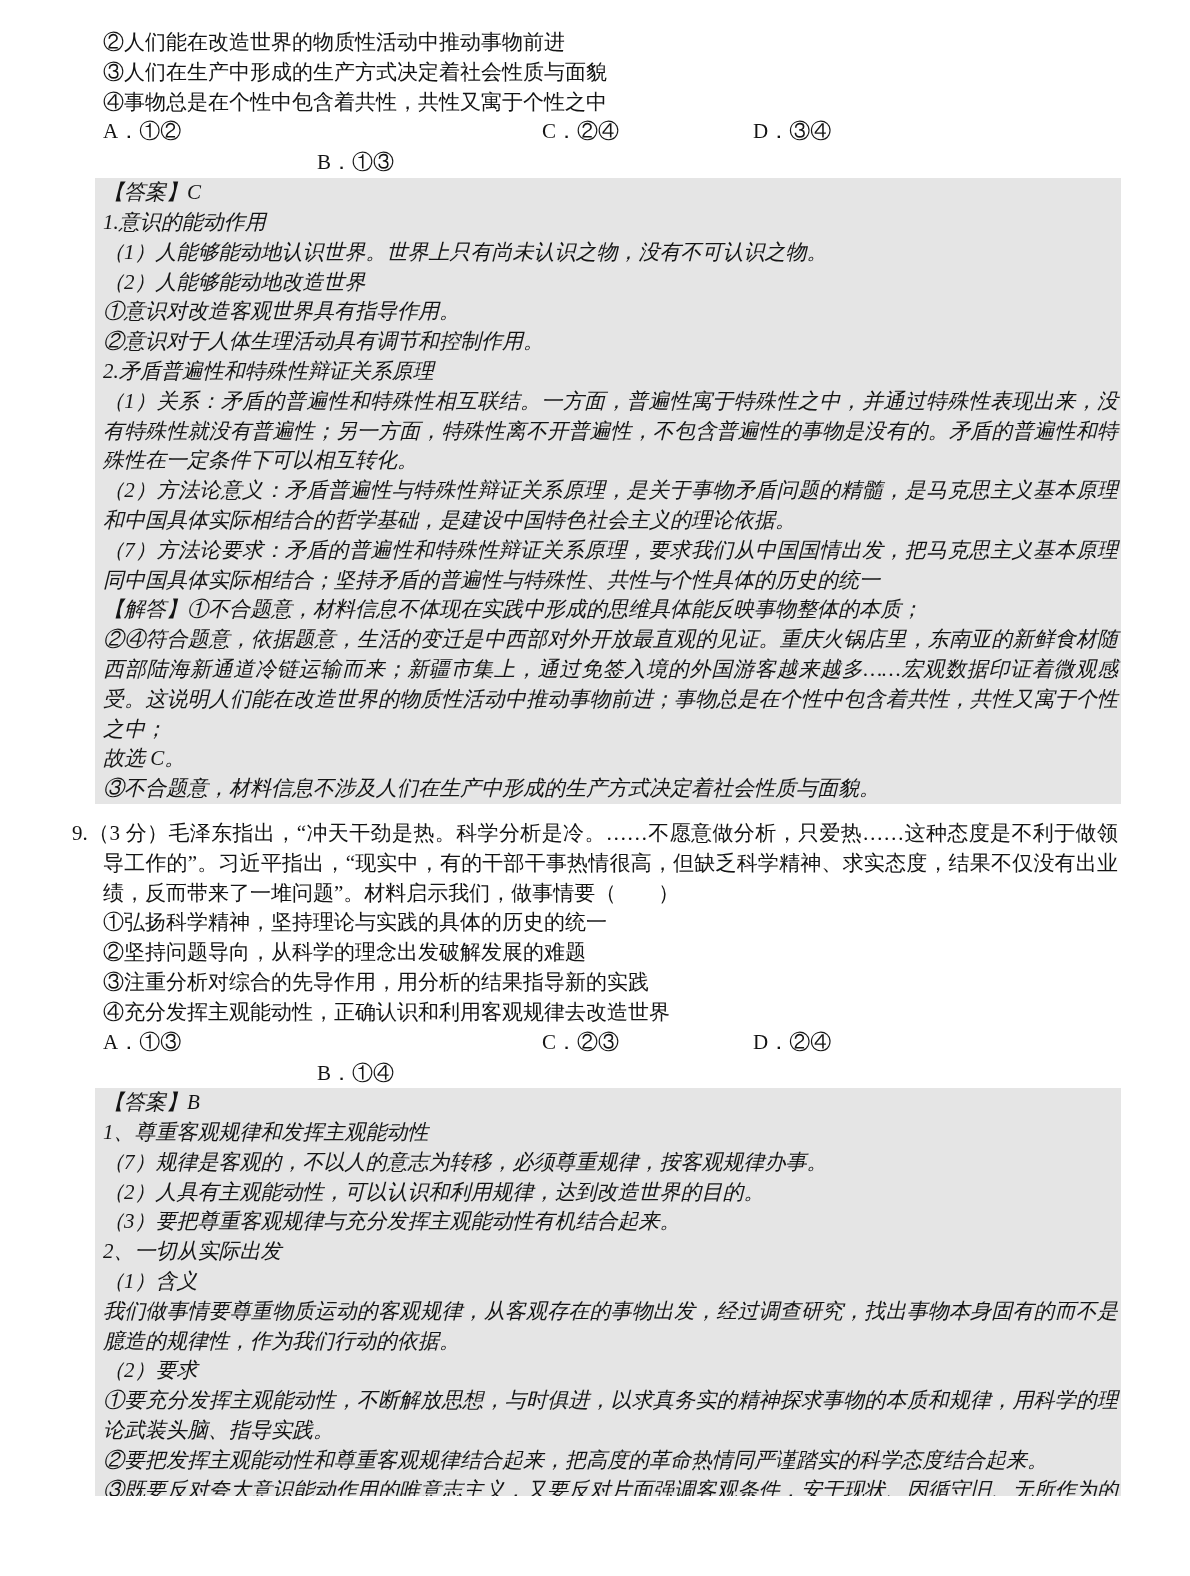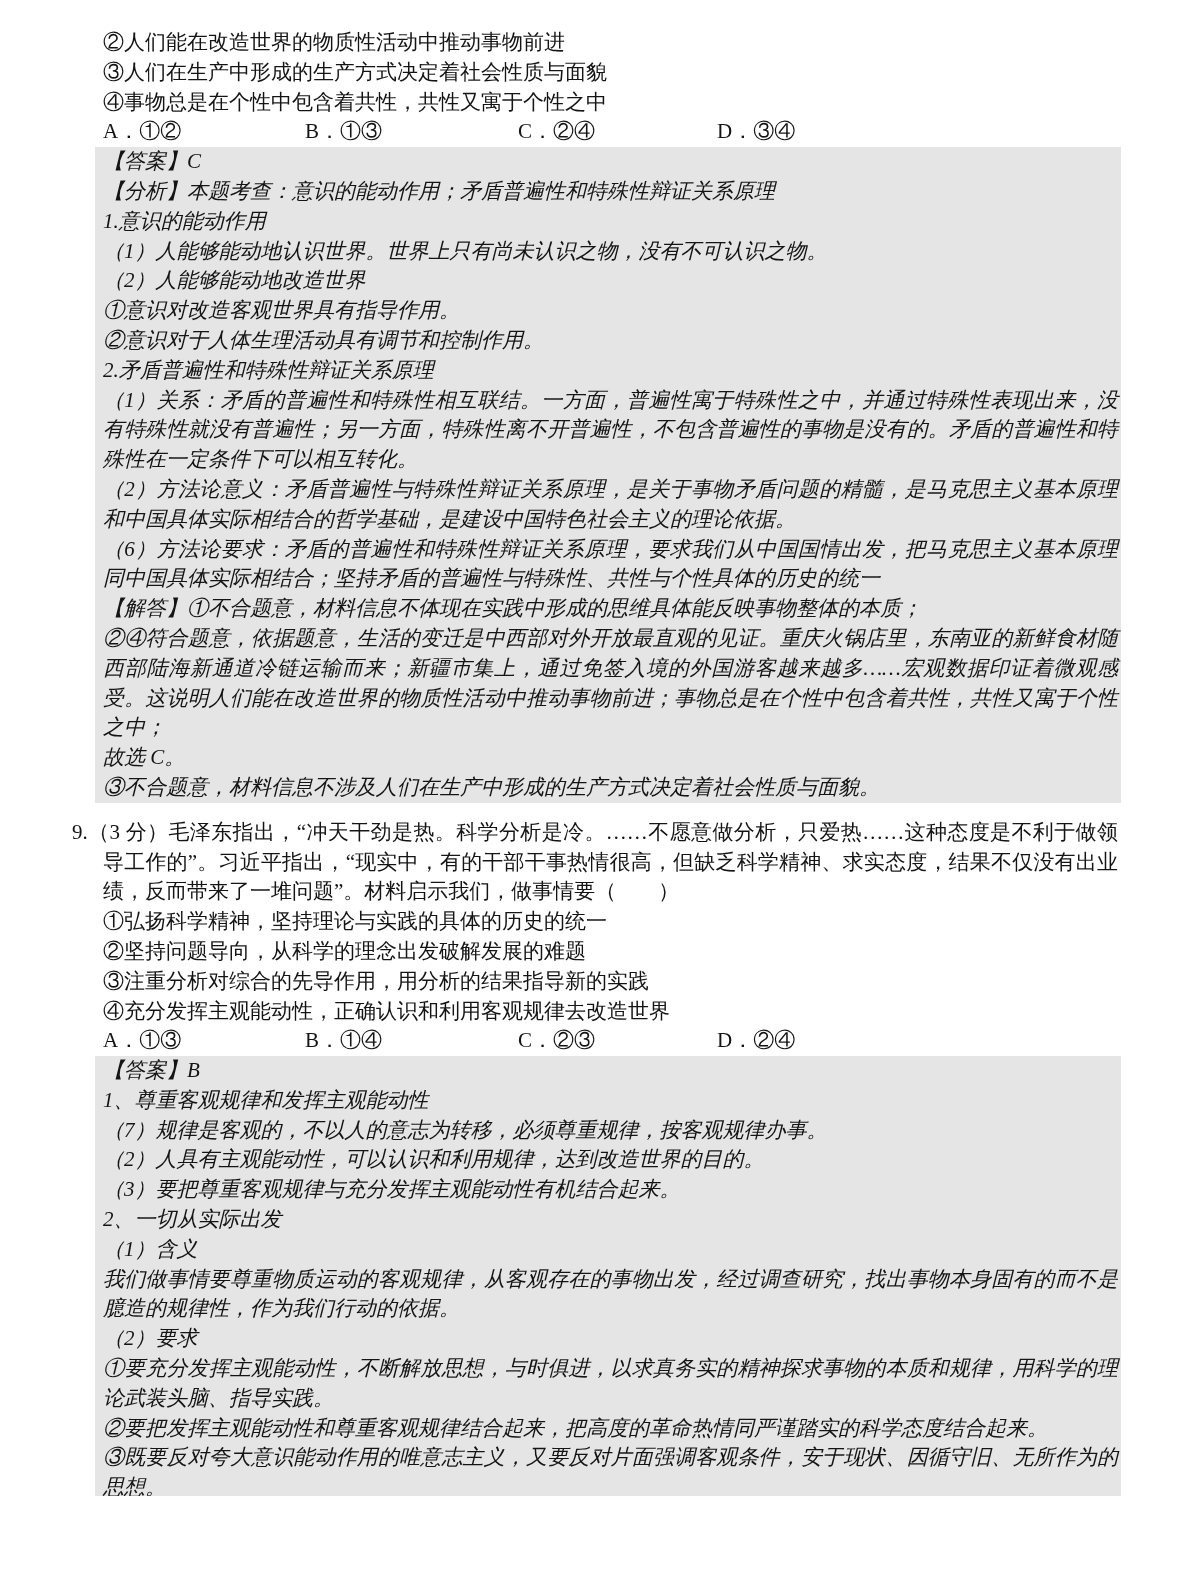--- a/index.html
+++ b/index.html
@@ -21,23 +21,24 @@
     padding: 0 3px 0 8px;
     line-height: 29.8px;
     text-align: justify;
   }
   .stem { text-indent: -31px; margin-top: 15px; }
   .opts {
     display: flex;
     line-height: 29.8px;
     padding-left: 8px;
     white-space: nowrap;
+    gap: 12px;
   }
   .opt-a { width: 202px; }
-  .opt-b { width: 213px; }
+  .opt-b { width: 213px; margin-top: 31px; }
   .opt-c { width: 199px; font-family: Liberation Serif, serif; }
   .answer-block { background: #e5e5e5; font-style: italic; }
   .answer-block.pb { padding-bottom: 15px; }
 </style>
 </head>
 <body>
 
 <div class="page">
   <div class="content">
 
@@ -49,30 +50,29 @@
 
     <div class="opts">
       <span class="opt-a">A．①②</span>
       <span class="opt-b">B．①③</span>
       <span class="opt-c">C．②④</span>
       <span class="opt-d">D．③④</span>
     </div>
 
     <div class="answer-block">
       <p class="line">【答案】C</p>
-      <p class="line">【分析】本题考查：意识的能动作用；矛盾普遍性和特殊性辩证关系原理</p>
       <p class="line">1.意识的能动作用</p>
       <p class="line">（1）人能够能动地认识世界。世界上只有尚未认识之物，没有不可认识之物。</p>
       <p class="line">（2）人能够能动地改造世界</p>
       <p class="line">①意识对改造客观世界具有指导作用。</p>
       <p class="line">②意识对于人体生理活动具有调节和控制作用。</p>
       <p class="line">2.矛盾普遍性和特殊性辩证关系原理</p>
       <p class="line">（1）关系：矛盾的普遍性和特殊性相互联结。一方面，普遍性寓于特殊性之中，并通过特殊性表现出来，没有特殊性就没有普遍性；另一方面，特殊性离不开普遍性，不包含普遍性的事物是没有的。矛盾的普遍性和特殊性在一定条件下可以相互转化。</p>
       <p class="line">（2）方法论意义：矛盾普遍性与特殊性辩证关系原理，是关于事物矛盾问题的精髓，是马克思主义基本原理和中国具体实际相结合的哲学基础，是建设中国特色社会主义的理论依据。</p>
-      <p class="line">（6）方法论要求：矛盾的普遍性和特殊性辩证关系原理，要求我们从中国国情出发，把马克思主义基本原理同中国具体实际相结合；坚持矛盾的普遍性与特殊性、共性与个性具体的历史的统一</p>
+      <p class="line">（7）方法论要求：矛盾的普遍性和特殊性辩证关系原理，要求我们从中国国情出发，把马克思主义基本原理同中国具体实际相结合；坚持矛盾的普遍性与特殊性、共性与个性具体的历史的统一</p>
       <p class="line">【解答】①不合题意，材料信息不体现在实践中形成的思维具体能反映事物整体的本质；</p>
       <p class="line">②④符合题意，依据题意，生活的变迁是中西部对外开放最直观的见证。重庆火锅店里，东南亚的新鲜食材随西部陆海新通道冷链运输而来；新疆市集上，通过免签入境的外国游客越来越多……宏观数据印证着微观感受。这说明人们能在改造世界的物质性活动中推动事物前进；事物总是在个性中包含着共性，共性又寓于个性之中；</p>
       <p class="line">故选 C。</p>
       <p class="line">③不合题意，材料信息不涉及人们在生产中形成的生产方式决定着社会性质与面貌。</p>
     </div>
 
     <p class="line stem">9.（3 分）毛泽东指出，“冲天干劲是热。科学分析是冷。……不愿意做分析，只爱热……这种态度是不利于做领导工作的”。习近平指出，“现实中，有的干部干事热情很高，但缺乏科学精神、求实态度，结果不仅没有出业绩，反而带来了一堆问题”。材料启示我们，做事情要（　　）</p>
 
     <section>
       <p class="line">①弘扬科学精神，坚持理论与实践的具体的历史的统一</p>

